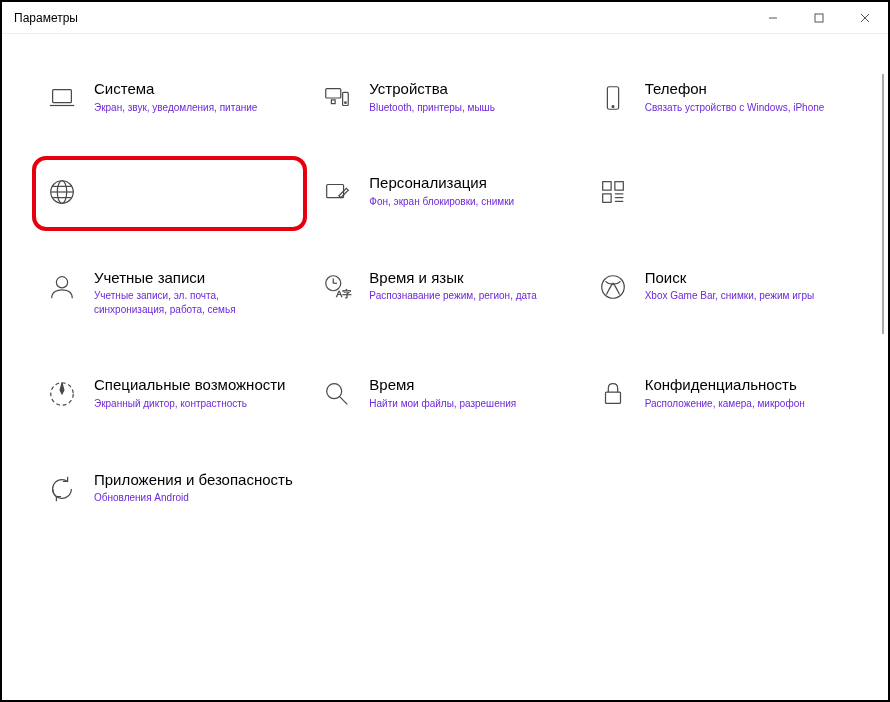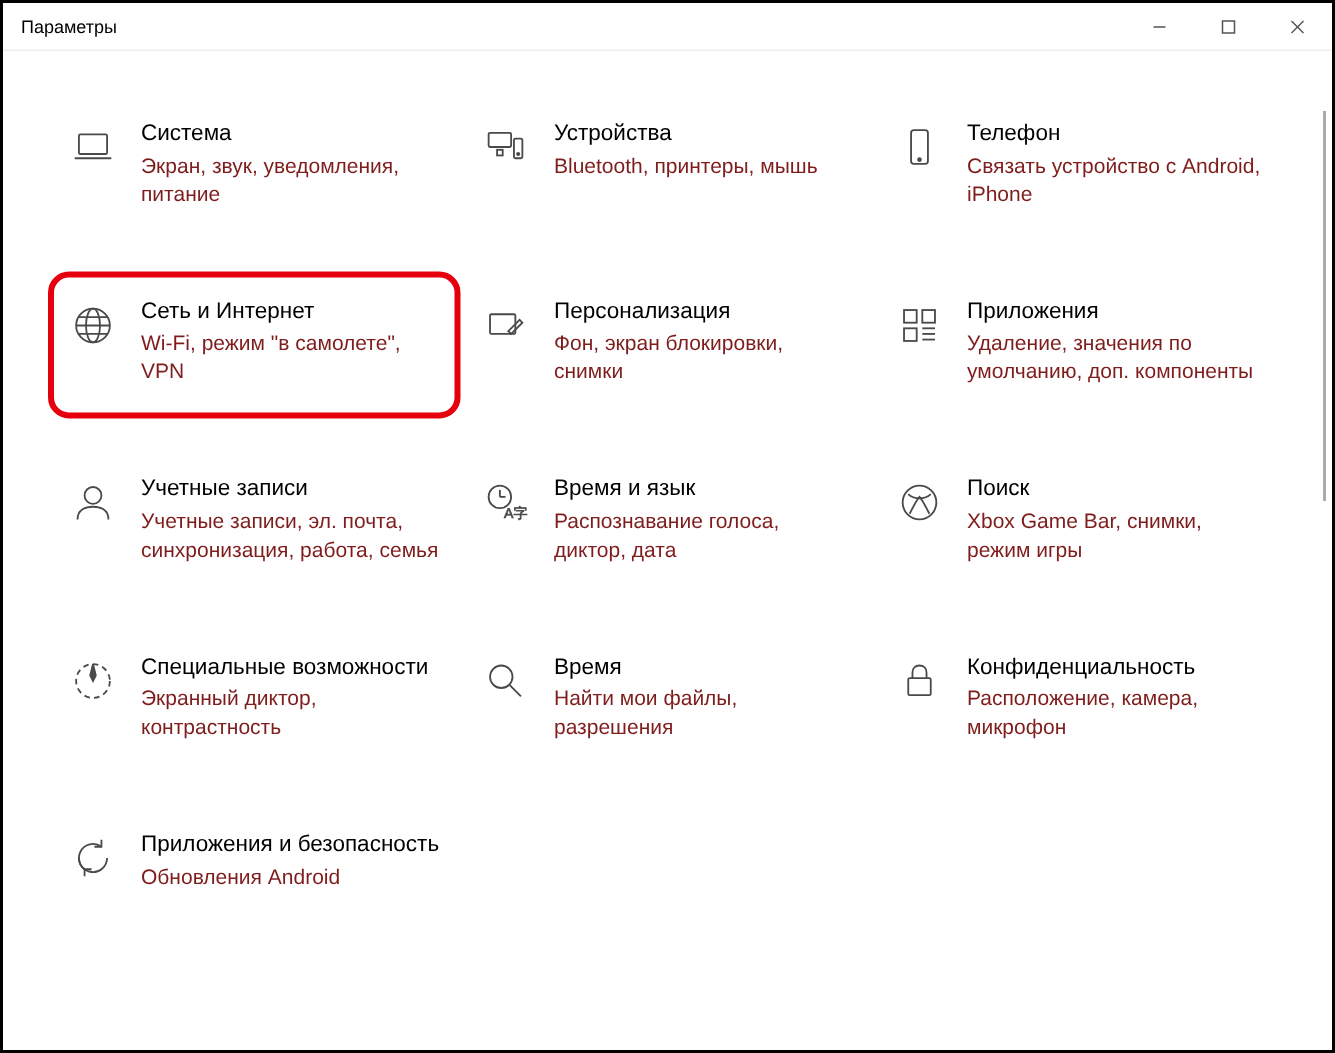--- a/index.html
+++ b/index.html
@@ -76,22 +76,22 @@
       fill: none;
     }
     .tile .txt { flex: 1; min-width: 0; }
     .tile .label {
       font-size: 15px;
       color: #000;
       line-height: 1.25;
       margin-bottom: 2px;
     }
     .tile .desc {
-      font-size: 14px;
-      color: #7f1d1d;
+      font-size: 10px;
+      color: #6d28d9;
       line-height: 1.35;
     }
     .scrollbar {
       position: absolute;
       right: 4px;
       top: 40px;
       width: 2px;
       height: 260px;
       background: #aaa;
     }
@@ -155,37 +155,33 @@
 
     <div class="tile">
       <div class="icon">
         <svg viewBox="0 0 32 32">
             <rect x="10" y="4" width="12" height="24" rx="2"></rect>
             <circle cx="16" cy="25" r="1" fill="#4a4a4a"></circle>
           </svg>
       </div>
       <div class="txt">
         <div class="label">Телефон</div>
-        <div class="desc">Связать устройство с Android, iPhone</div>
+        <div class="desc">Связать устройство с Windows, iPhone</div>
       </div>
     </div>
 
     <div class="tile highlight">
       <div class="icon">
         <svg viewBox="0 0 32 32">
             <circle cx="16" cy="16" r="12"></circle>
             <ellipse cx="16" cy="16" rx="5" ry="12"></ellipse>
             <line x1="4" y1="16" x2="28" y2="16"></line>
             <line x1="6" y1="10" x2="26" y2="10"></line>
             <line x1="6" y1="22" x2="26" y2="22"></line>
           </svg>
-      </div>
-      <div class="txt">
-        <div class="label">Сеть и Интернет</div>
-        <div class="desc">Wi-Fi, режим "в самолете", VPN</div>
       </div>
     </div>
 
     <div class="tile">
       <div class="icon">
         <svg viewBox="0 0 32 32">
             <rect x="5" y="8" width="18" height="14" rx="1"></rect>
             <path d="M18 20 L26 12 L28 14 L20 22 Z"></path>
           </svg>
       </div>
@@ -199,24 +195,20 @@
       <div class="icon">
         <svg viewBox="0 0 32 32">
             <rect x="5" y="5" width="9" height="9"></rect>
             <rect x="18" y="5" width="9" height="9"></rect>
             <rect x="5" y="18" width="9" height="9"></rect>
             <line x1="18" y1="18" x2="27" y2="18"></line>
             <line x1="18" y1="22" x2="27" y2="22"></line>
             <line x1="18" y1="26" x2="27" y2="26"></line>
           </svg>
       </div>
-      <div class="txt">
-        <div class="label">Приложения</div>
-        <div class="desc">Удаление, значения по умолчанию, доп. компоненты</div>
-      </div>
     </div>
 
     <div class="tile">
       <div class="icon">
         <svg viewBox="0 0 32 32">
             <circle cx="16" cy="11" r="6"></circle>
             <path d="M5 28 C5 21 11 19 16 19 C21 19 27 21 27 28"></path>
           </svg>
       </div>
       <div class="txt">
@@ -229,21 +221,21 @@
       <div class="icon">
         <svg viewBox="0 0 32 32">
             <circle cx="12" cy="12" r="8"></circle>
             <line x1="12" y1="12" x2="12" y2="7"></line>
             <line x1="12" y1="12" x2="16" y2="12"></line>
             <text x="15" y="27" font-size="10" stroke-width="0.5" fill="#4a4a4a">A字</text>
           </svg>
       </div>
       <div class="txt">
         <div class="label">Время и язык</div>
-        <div class="desc">Распознавание голоса, диктор, дата</div>
+        <div class="desc">Распознавание режим, регион, дата</div>
       </div>
     </div>
 
     <div class="tile">
       <div class="icon">
         <svg viewBox="0 0 32 32">
             <circle cx="16" cy="16" r="12"></circle>
             <path d="M8 10 C12 14 20 14 24 10"></path>
             <path d="M9 24 C12 18 14 14 16 12 C18 14 20 18 23 24"></path>
           </svg>

